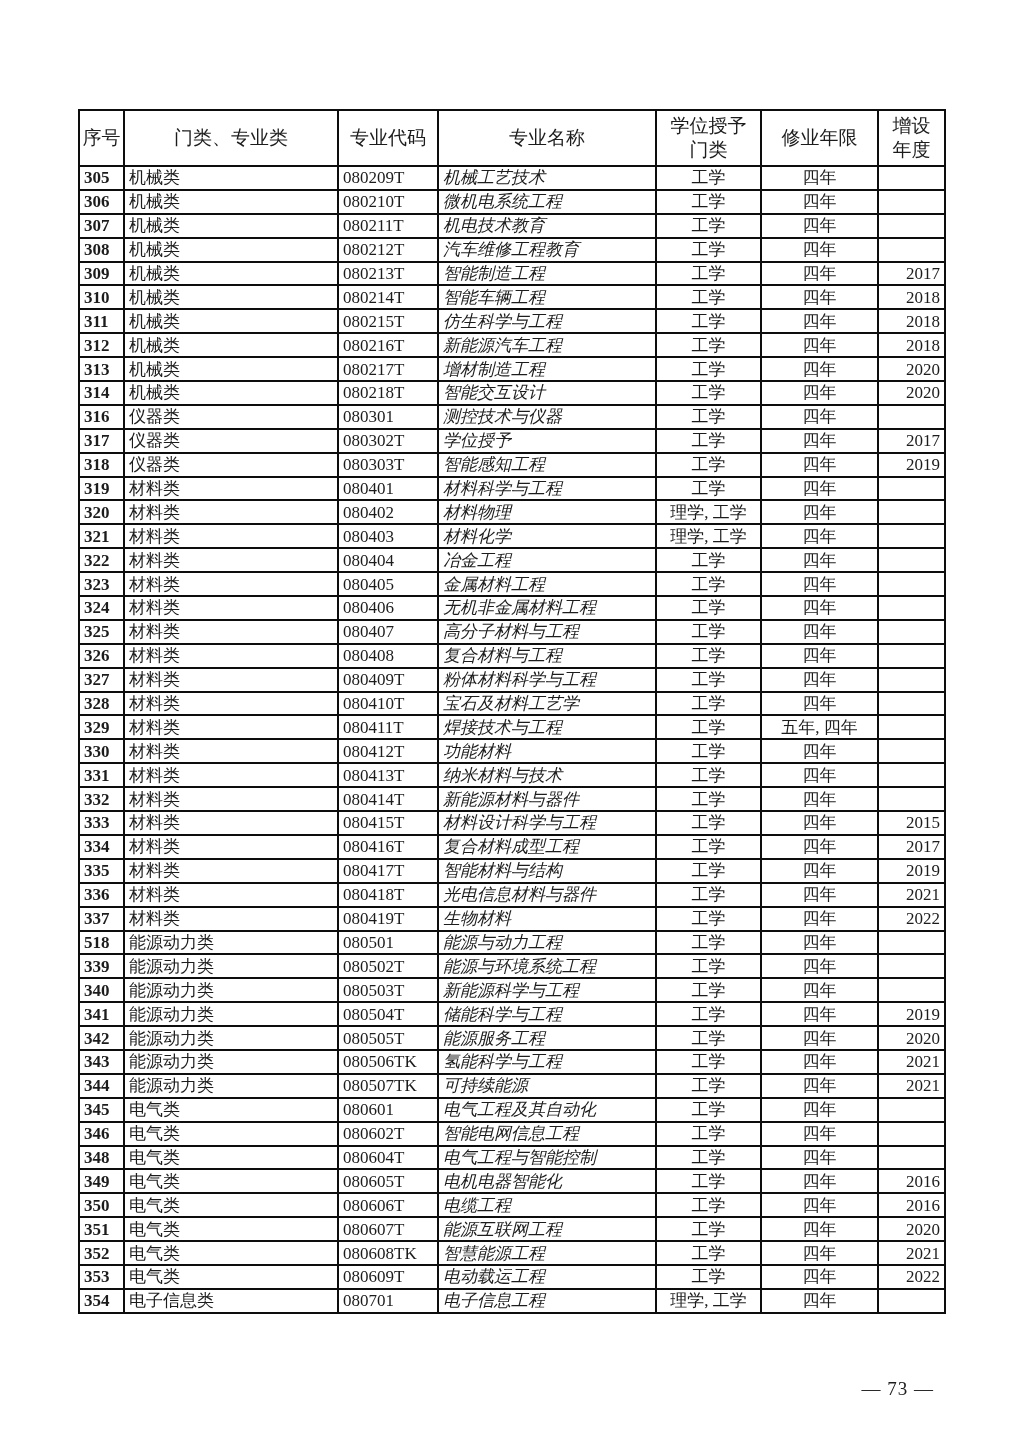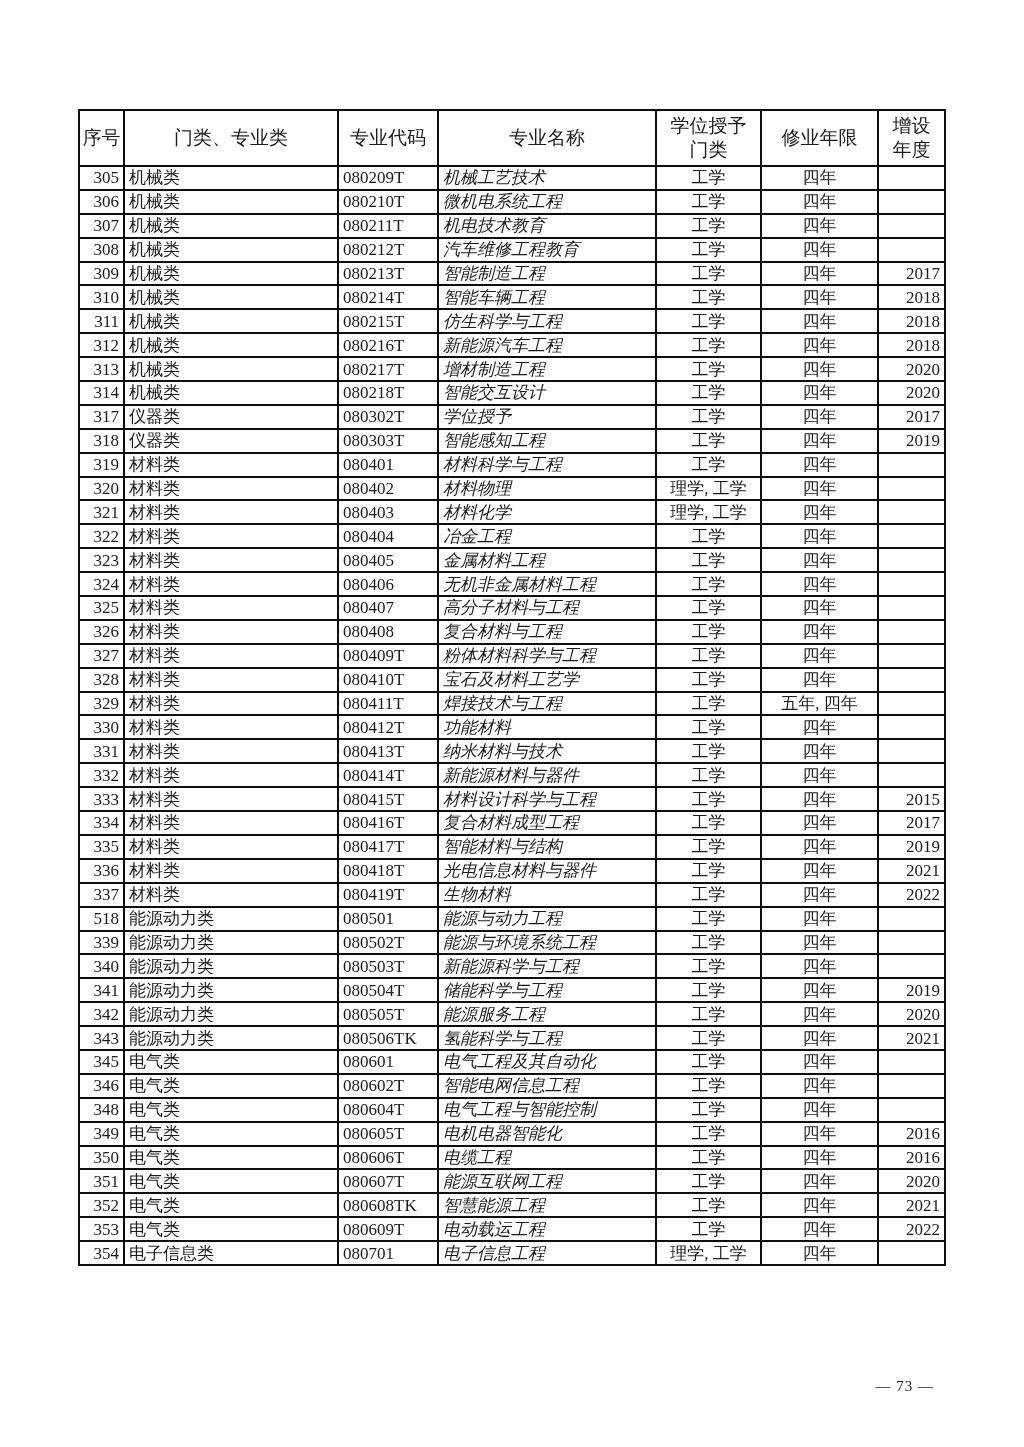--- a/index.html
+++ b/index.html
@@ -37,32 +37,32 @@
     text-align: center;
     white-space: pre-line;
     line-height: 24px;
     padding: 2px 2px;
   }
   .doc-table tbody td {
     height: 21.9px;
     font-size: 17px;
     line-height: 21px;
   }
-  .c-index   { text-align: right; }
+  .c-index   { text-align: left; font-weight: bold; }
   .c-cat     { text-align: left; padding-left: 6px; }
   .c-code    { text-align: left; padding-left: 5px; }
   .c-name    { text-align: left; padding-left: 6px; font-style: italic; }
   .c-degree  { text-align: center; }
   .c-dur     { text-align: center; }
   .c-year    { text-align: right; font-size: 16.5px; }
   .page-footer {
     position: absolute;
     top: 1378px;
     right: 90px;
-    font-size: 15px;
+    font-size: 19px;
     letter-spacing: 1px;
     color: #1c1c1c;
   }
 </style>
 </head>
 <body>
 
 <table class="doc-table">
   <colgroup>
     <col style="width:45px">
@@ -171,20 +171,29 @@
       <tr>
     <td class="c-index">314</td>
     <td class="c-cat">机械类</td>
     <td class="c-code">080218T</td>
     <td class="c-name">智能交互设计</td>
     <td class="c-degree">工学</td>
     <td class="c-dur">四年</td>
     <td class="c-year">2020</td>
   </tr>
       <tr>
+    <td class="c-index">316</td>
+    <td class="c-cat">仪器类</td>
+    <td class="c-code">080301</td>
+    <td class="c-name">测控技术与仪器</td>
+    <td class="c-degree">工学</td>
+    <td class="c-dur">四年</td>
+    <td class="c-year"></td>
+  </tr>
+      <tr>
     <td class="c-index">317</td>
     <td class="c-cat">仪器类</td>
     <td class="c-code">080302T</td>
     <td class="c-name">学位授予</td>
     <td class="c-degree">工学</td>
     <td class="c-dur">四年</td>
     <td class="c-year">2017</td>
   </tr>
       <tr>
     <td class="c-index">318</td>
@@ -409,20 +418,29 @@
     <td class="c-name">能源服务工程</td>
     <td class="c-degree">工学</td>
     <td class="c-dur">四年</td>
     <td class="c-year">2020</td>
   </tr>
       <tr>
     <td class="c-index">343</td>
     <td class="c-cat">能源动力类</td>
     <td class="c-code">080506TK</td>
     <td class="c-name">氢能科学与工程</td>
+    <td class="c-degree">工学</td>
+    <td class="c-dur">四年</td>
+    <td class="c-year">2021</td>
+  </tr>
+      <tr>
+    <td class="c-index">344</td>
+    <td class="c-cat">能源动力类</td>
+    <td class="c-code">080507TK</td>
+    <td class="c-name">可持续能源</td>
     <td class="c-degree">工学</td>
     <td class="c-dur">四年</td>
     <td class="c-year">2021</td>
   </tr>
       <tr>
     <td class="c-index">345</td>
     <td class="c-cat">电气类</td>
     <td class="c-code">080601</td>
     <td class="c-name">电气工程及其自动化</td>
     <td class="c-degree">工学</td>

